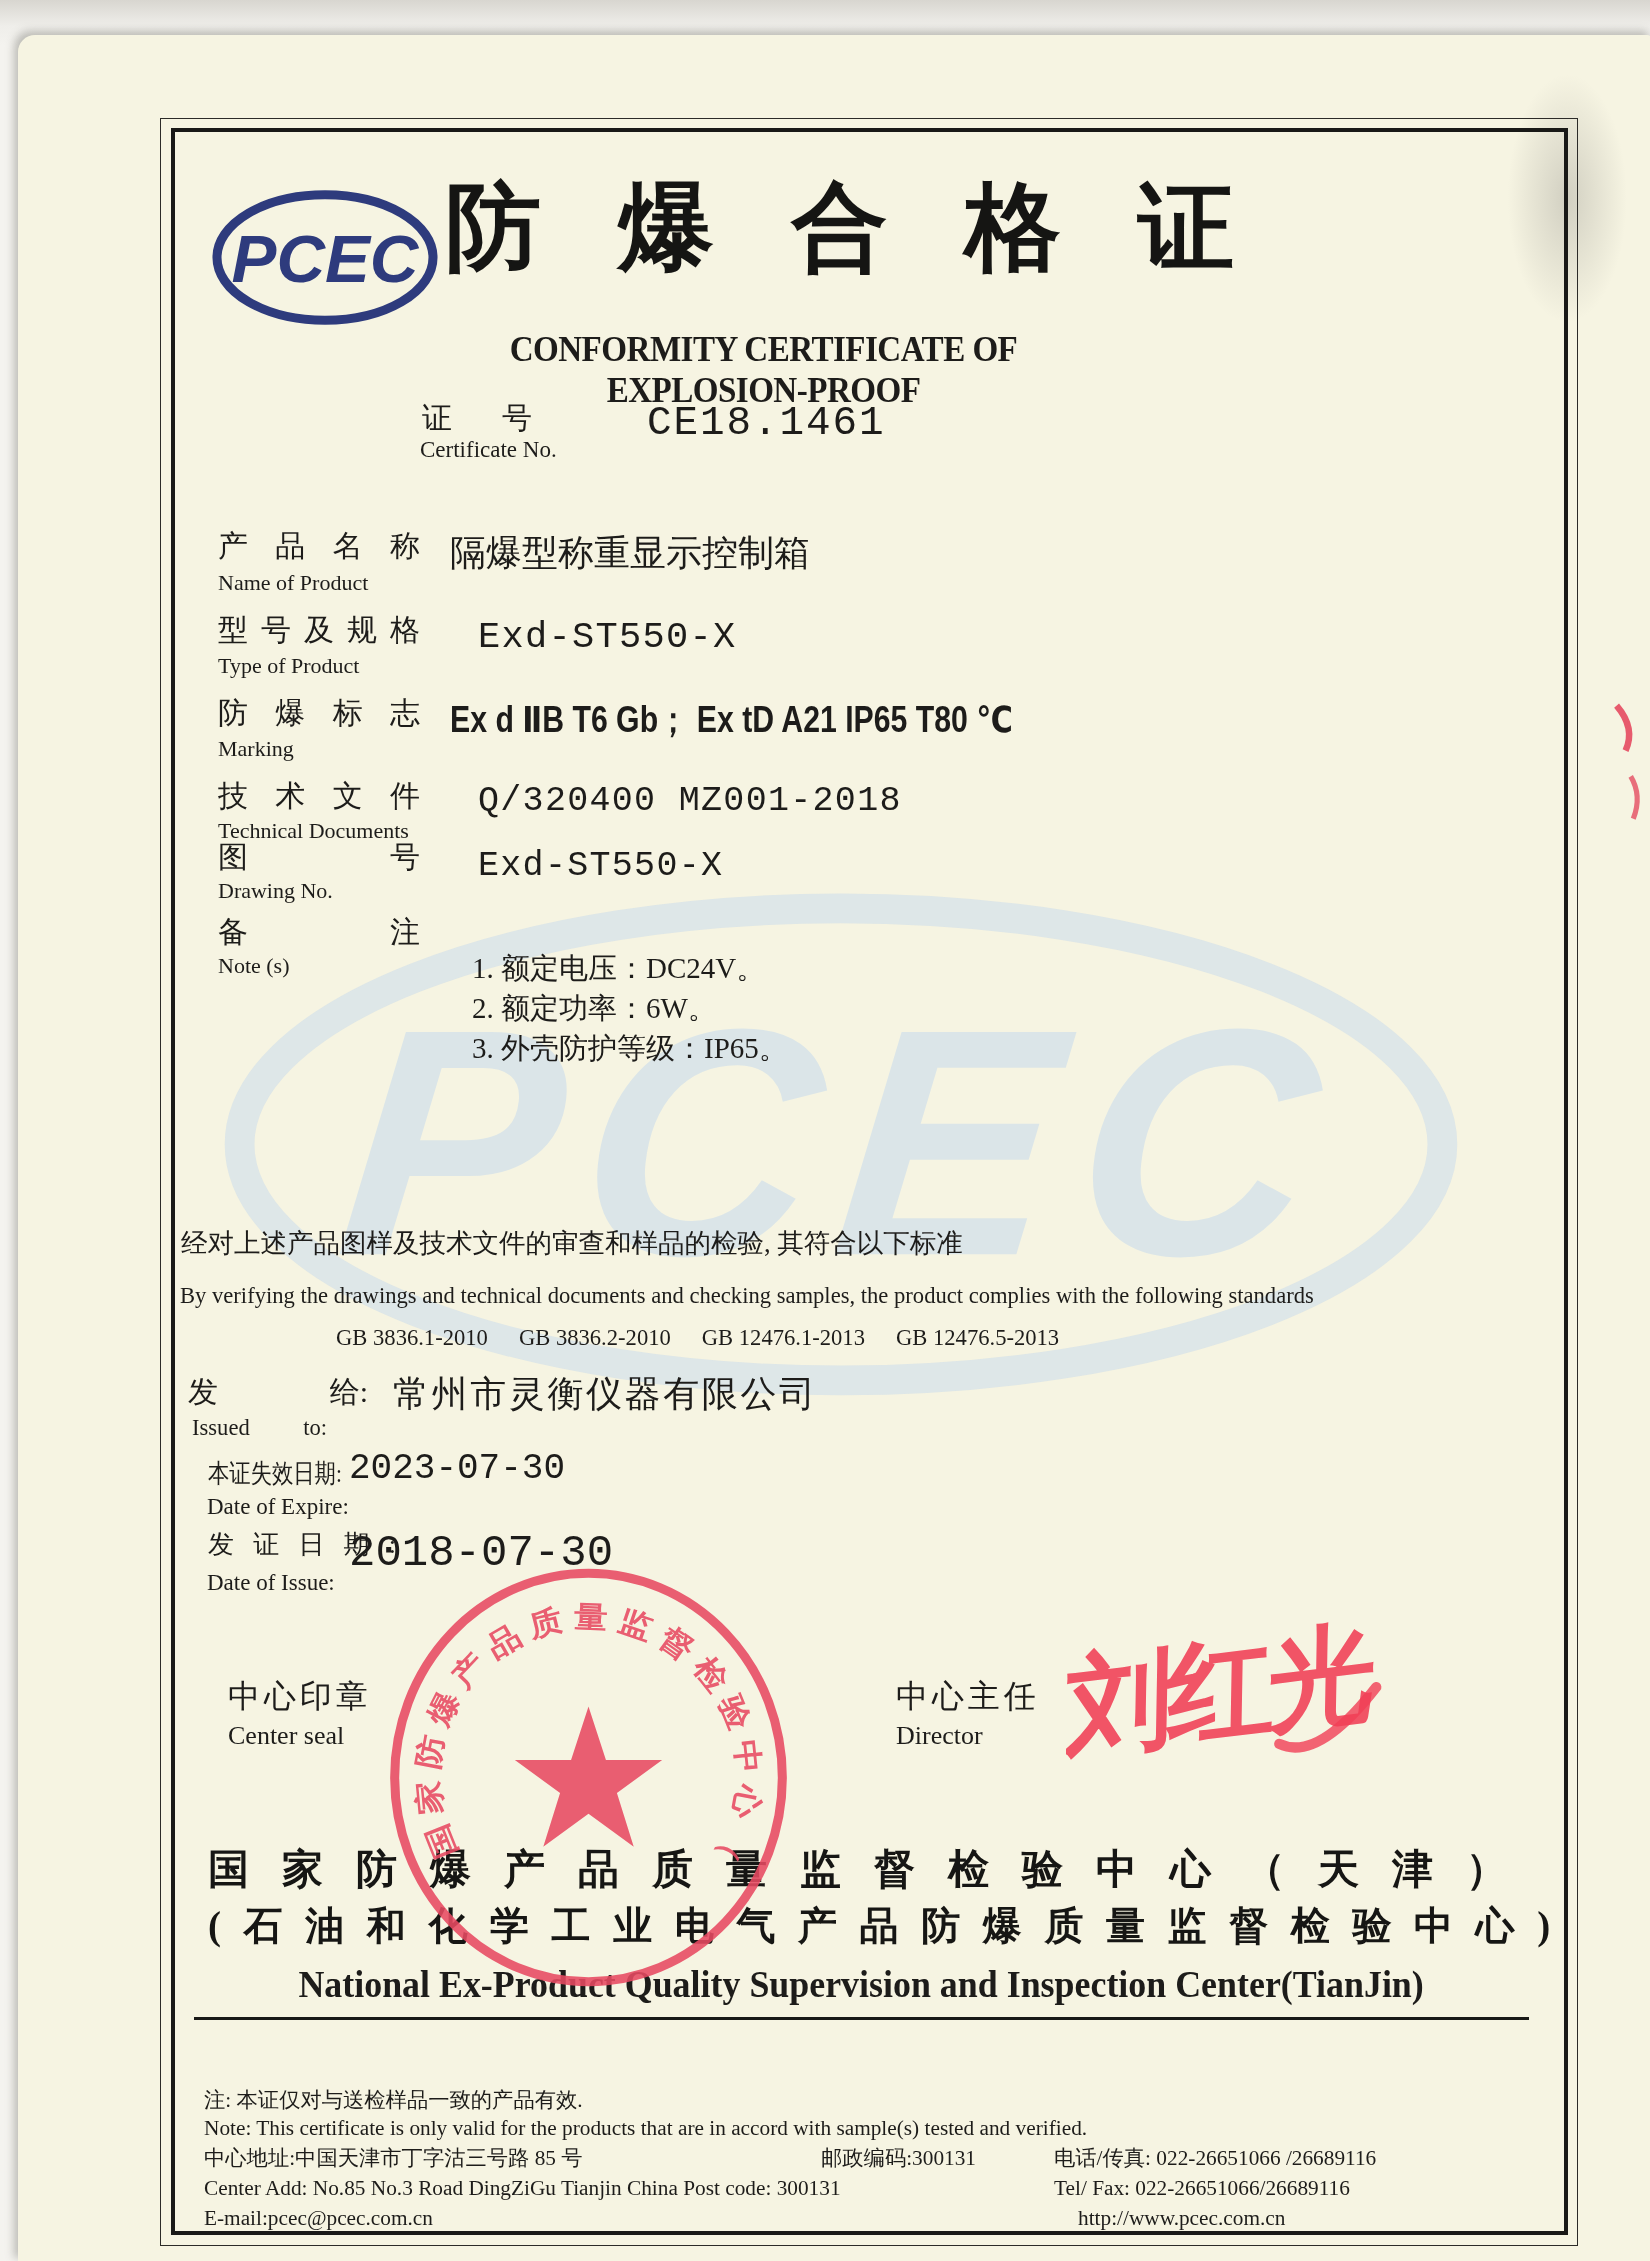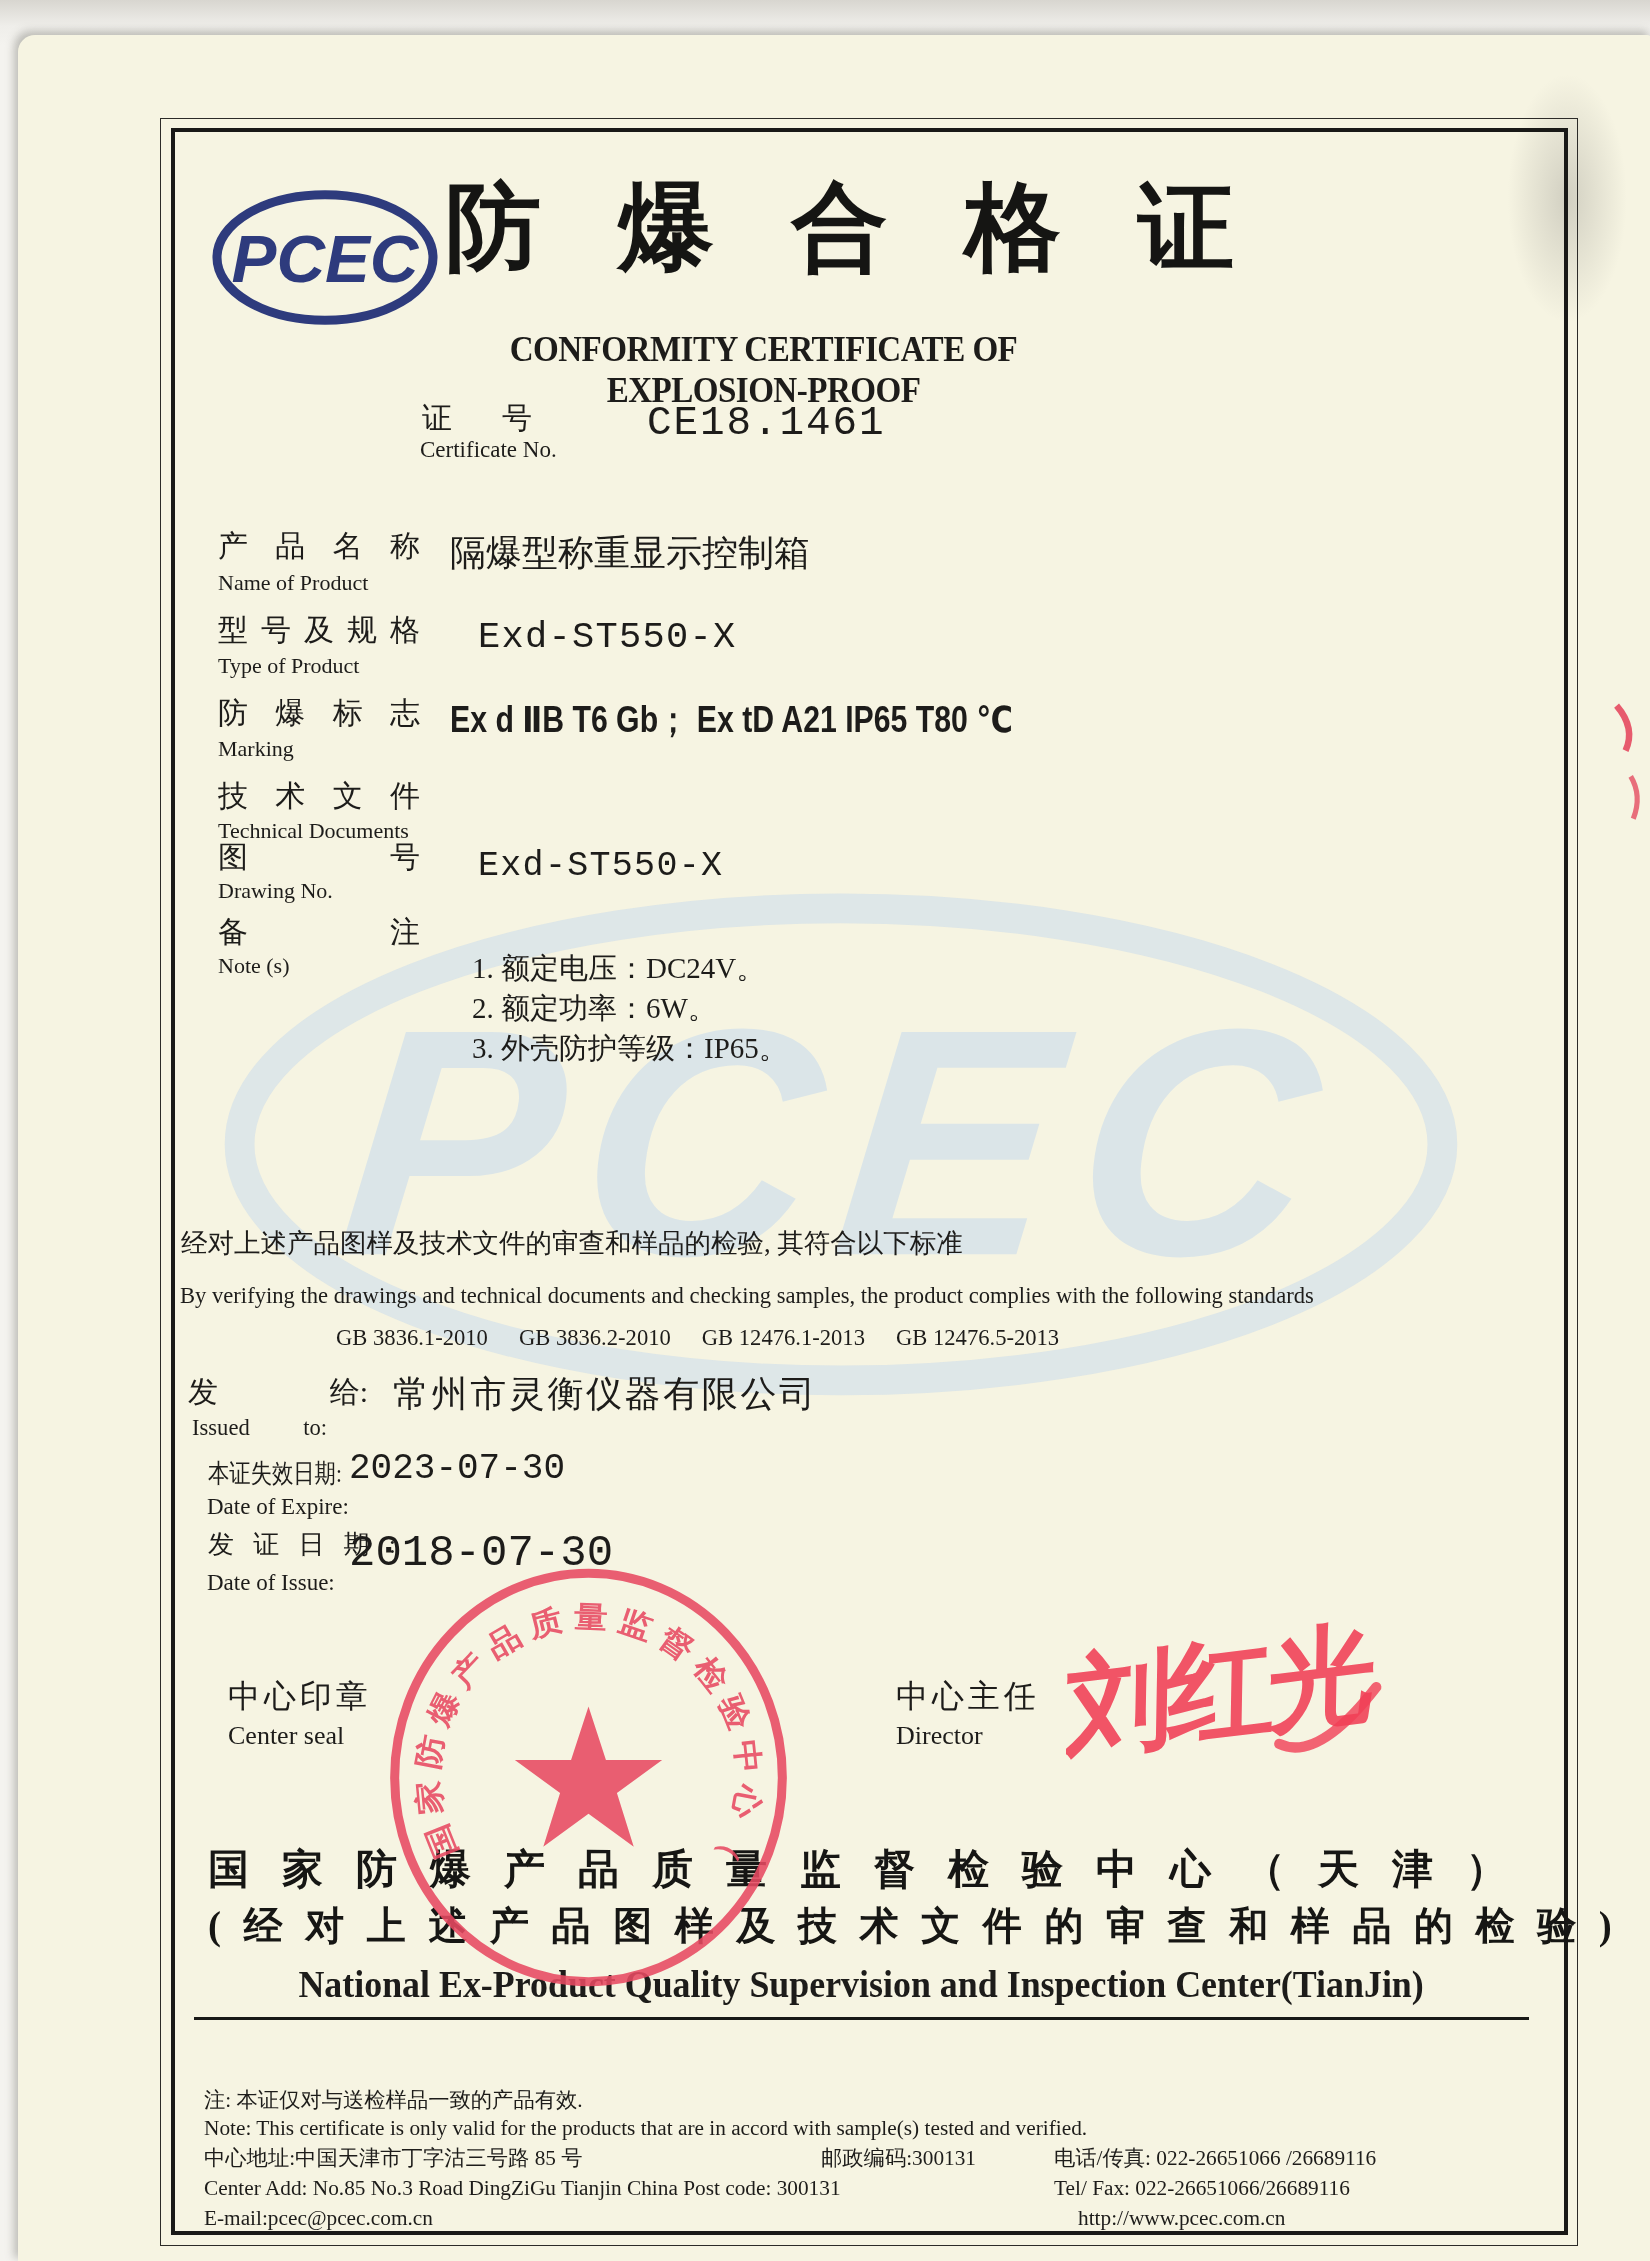--- a/index.html
+++ b/index.html
@@ -144,20 +144,21 @@
     <div class="abs eng fsub" style="top:736px;">Marking</div>
     <div class="abs fval marking" style="top:699px;">Ex d ⅡB T6 Gb；  Ex tD A21 IP65 T80 ℃</div>
 
     <div class="abs cjk flabel justify" style="top:779px;">
         <span>技</span>
         <span>术</span>
         <span>文</span>
         <span>件</span>
       </div>
     <div class="abs eng fsub" style="top:818px;">Technical Documents</div>
+    <div class="abs mono fval valmono" style="top:781px;font-size:35px;">Q/320400 MZ001-2018</div>
 
     <div class="abs cjk flabel justify" style="top:840px;">
         <span>图</span>
         <span>号</span>
       </div>
     <div class="abs eng fsub" style="top:878px;">Drawing No.</div>
     <div class="abs mono fval valmono" style="top:846px;font-size:35px;">Exd-ST550-X</div>
 
     <div class="abs cjk flabel justify" style="top:915px;">
         <span>备</span>
@@ -202,21 +203,21 @@
       </div>
     <div class="abs eng issue-en">Date of Issue:</div>
     <div class="abs mono issue-val">2018-07-30</div>
 
     <div class="abs cjk seal-cn">中心印章</div>
     <div class="abs eng seal-en">Center seal</div>
     <div class="abs cjk dir-cn">中心主任</div>
     <div class="abs eng dir-en">Director</div>
 
     <div class="abs cjk org1">国家防爆产品质量监督检验中心（天津）</div>
-    <div class="abs cjk org2">(经对上述产品图样及技术文件的审查和样品的检验)</div>
+    <div class="abs cjk org2">(石油和化学工业电气产品防爆质量监督检验中心)</div>
     <div class="abs org3wrap">
       <span class="eng org3">National Ex-Product Quality Supervision and Inspection Center(TianJin)</span>
     </div>
 
     <div class="abs cjk ft f-note-cn">注: 本证仅对与送检样品一致的产品有效.</div>
     <div class="abs eng ft f-note-en">Note: This certificate is only valid for the products that are in accord with sample(s) tested and verified.</div>
     <div class="abs cjk ft f-addr-cn">中心地址:中国天津市丁字沽三号路 85 号</div>
     <div class="abs cjk ft f-post">邮政编码:300131</div>
     <div class="abs cjk ft f-phone">电话/传真: 022-26651066 /26689116</div>
     <div class="abs eng ft f-addr-en">Center Add: No.85 No.3 Road DingZiGu Tianjin China Post code: 300131</div>

